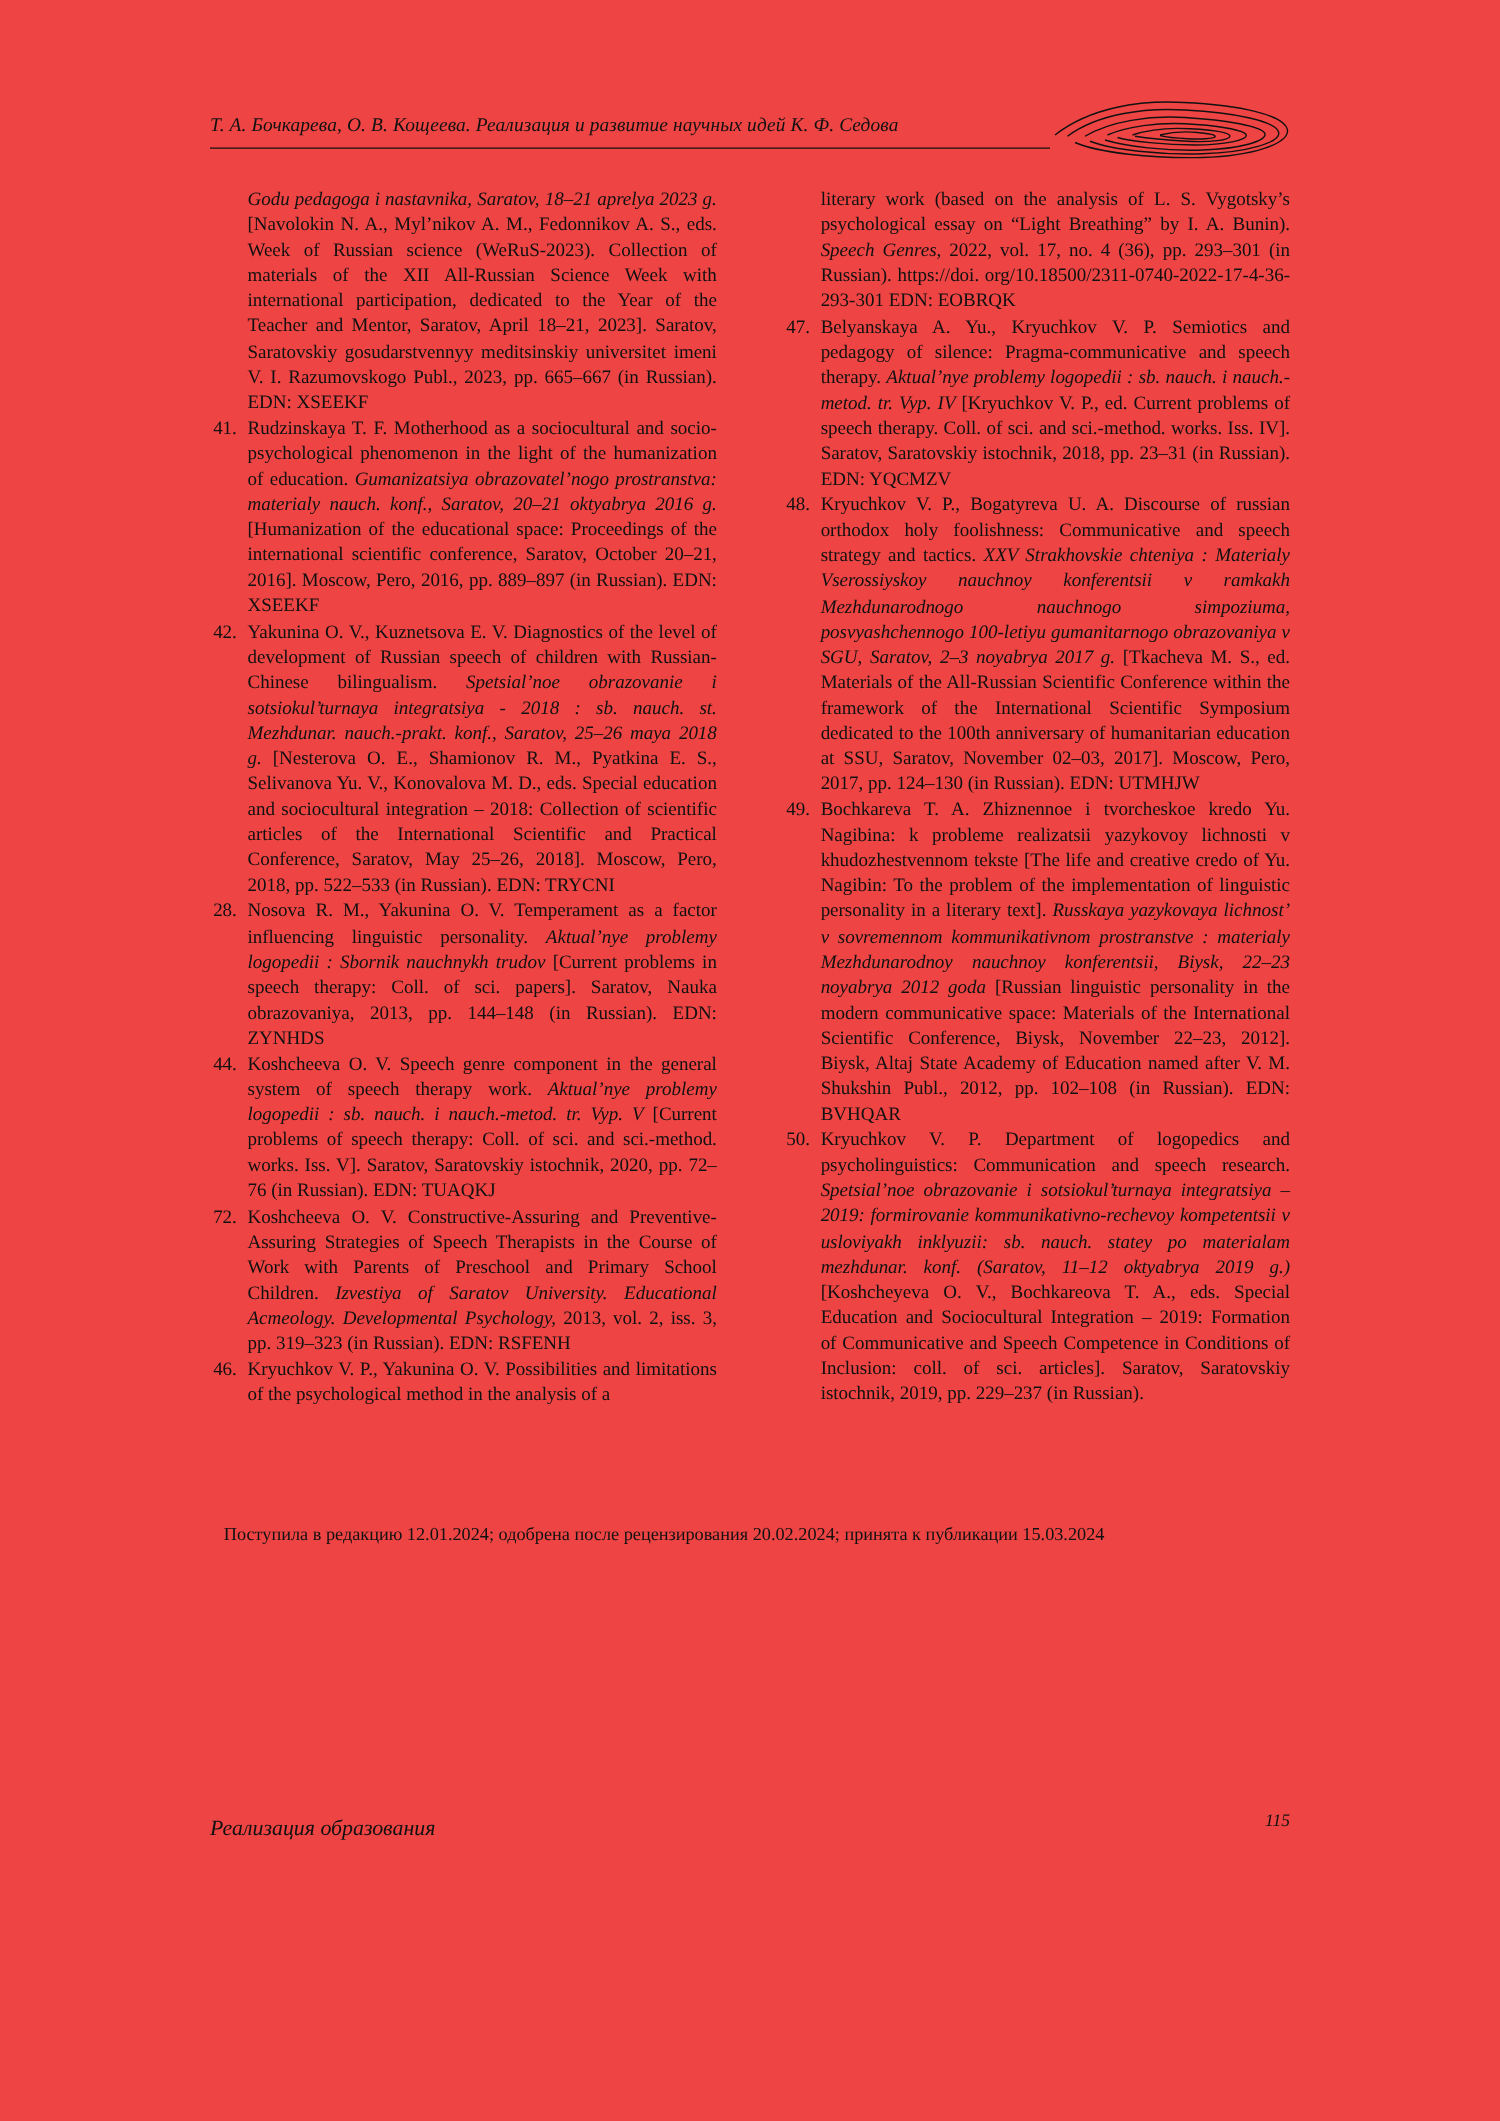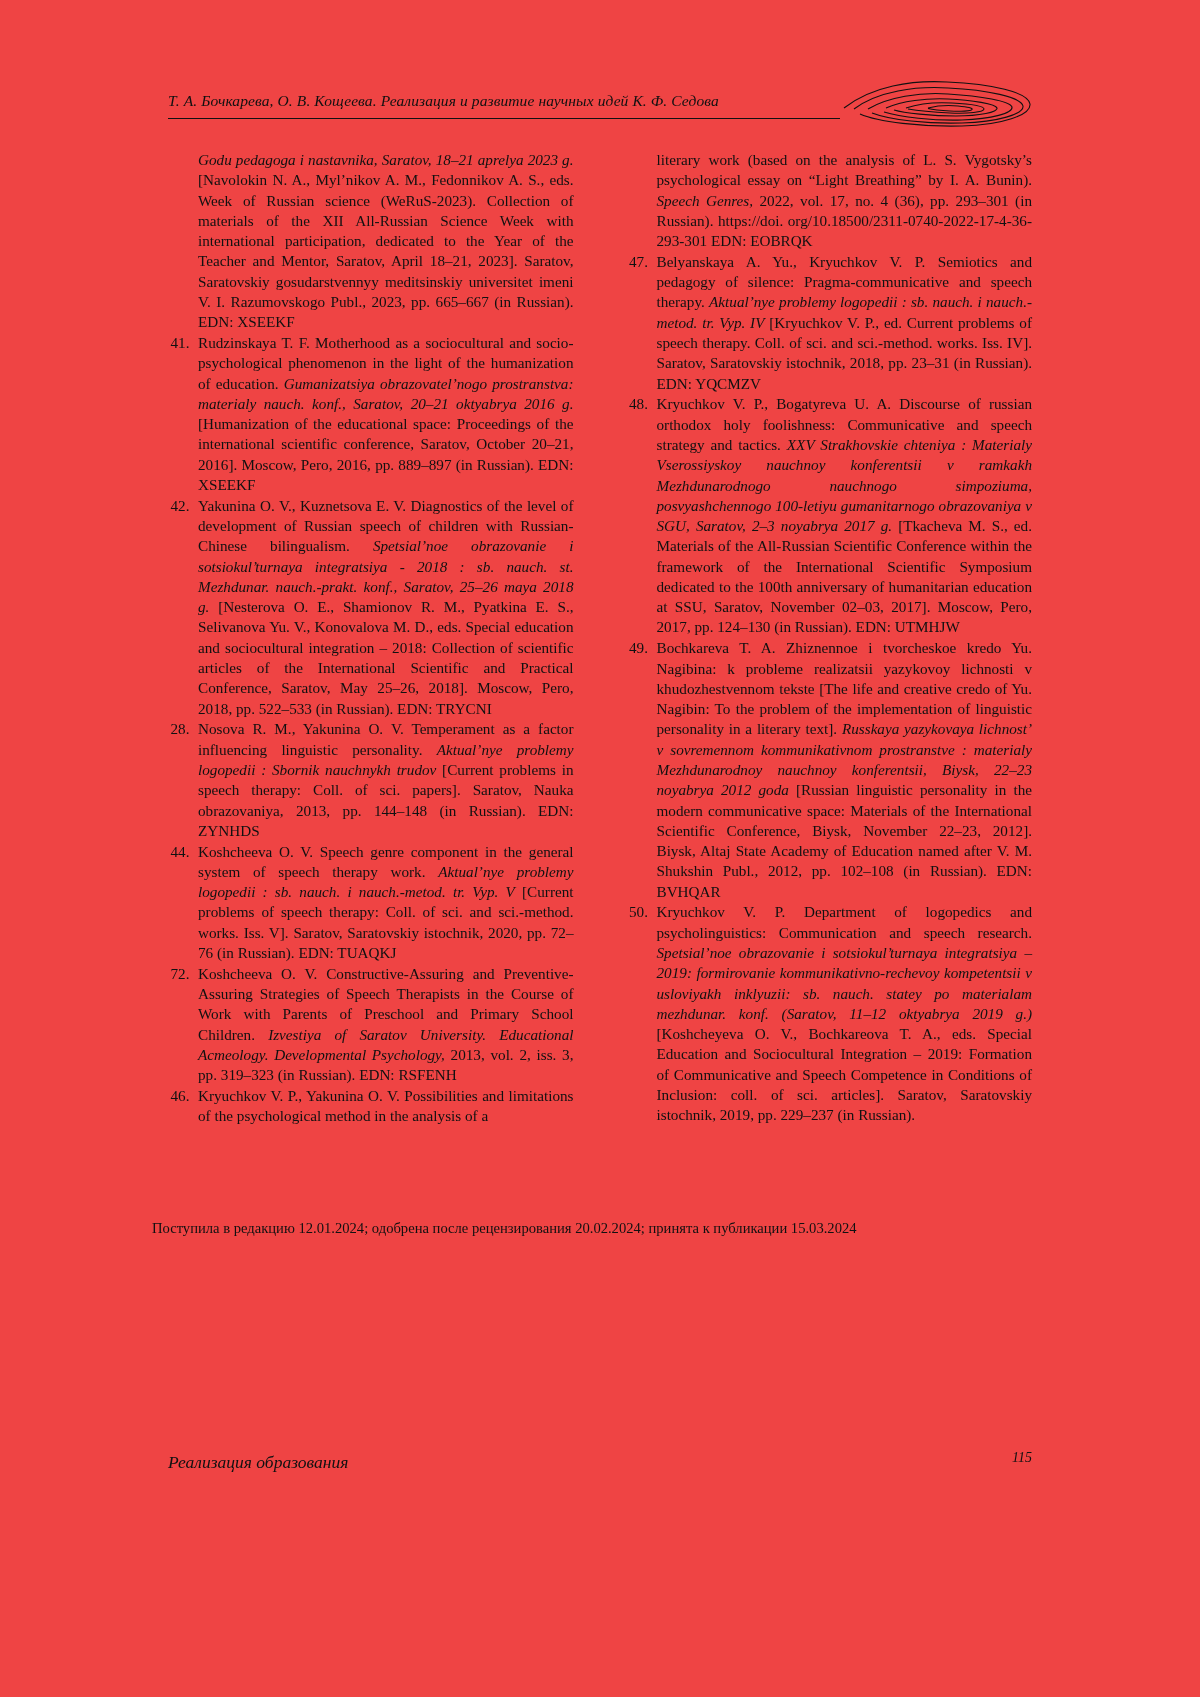--- a/index.html
+++ b/index.html
@@ -90,21 +90,21 @@
   .ref.cont {
     padding-left: 30px;
   }
   .ref i {
     font-style: italic;
   }
 
   
   .footnote {
     position: absolute;
-    left: 152px;
+    left: 179px;
     top: 1218px;
     width: 864px;
     font-size: 14.6px;
     line-height: 1.42;
     color: #111;
   }
   .footnote div { white-space: nowrap; }
 
   
   .bottom-left {

